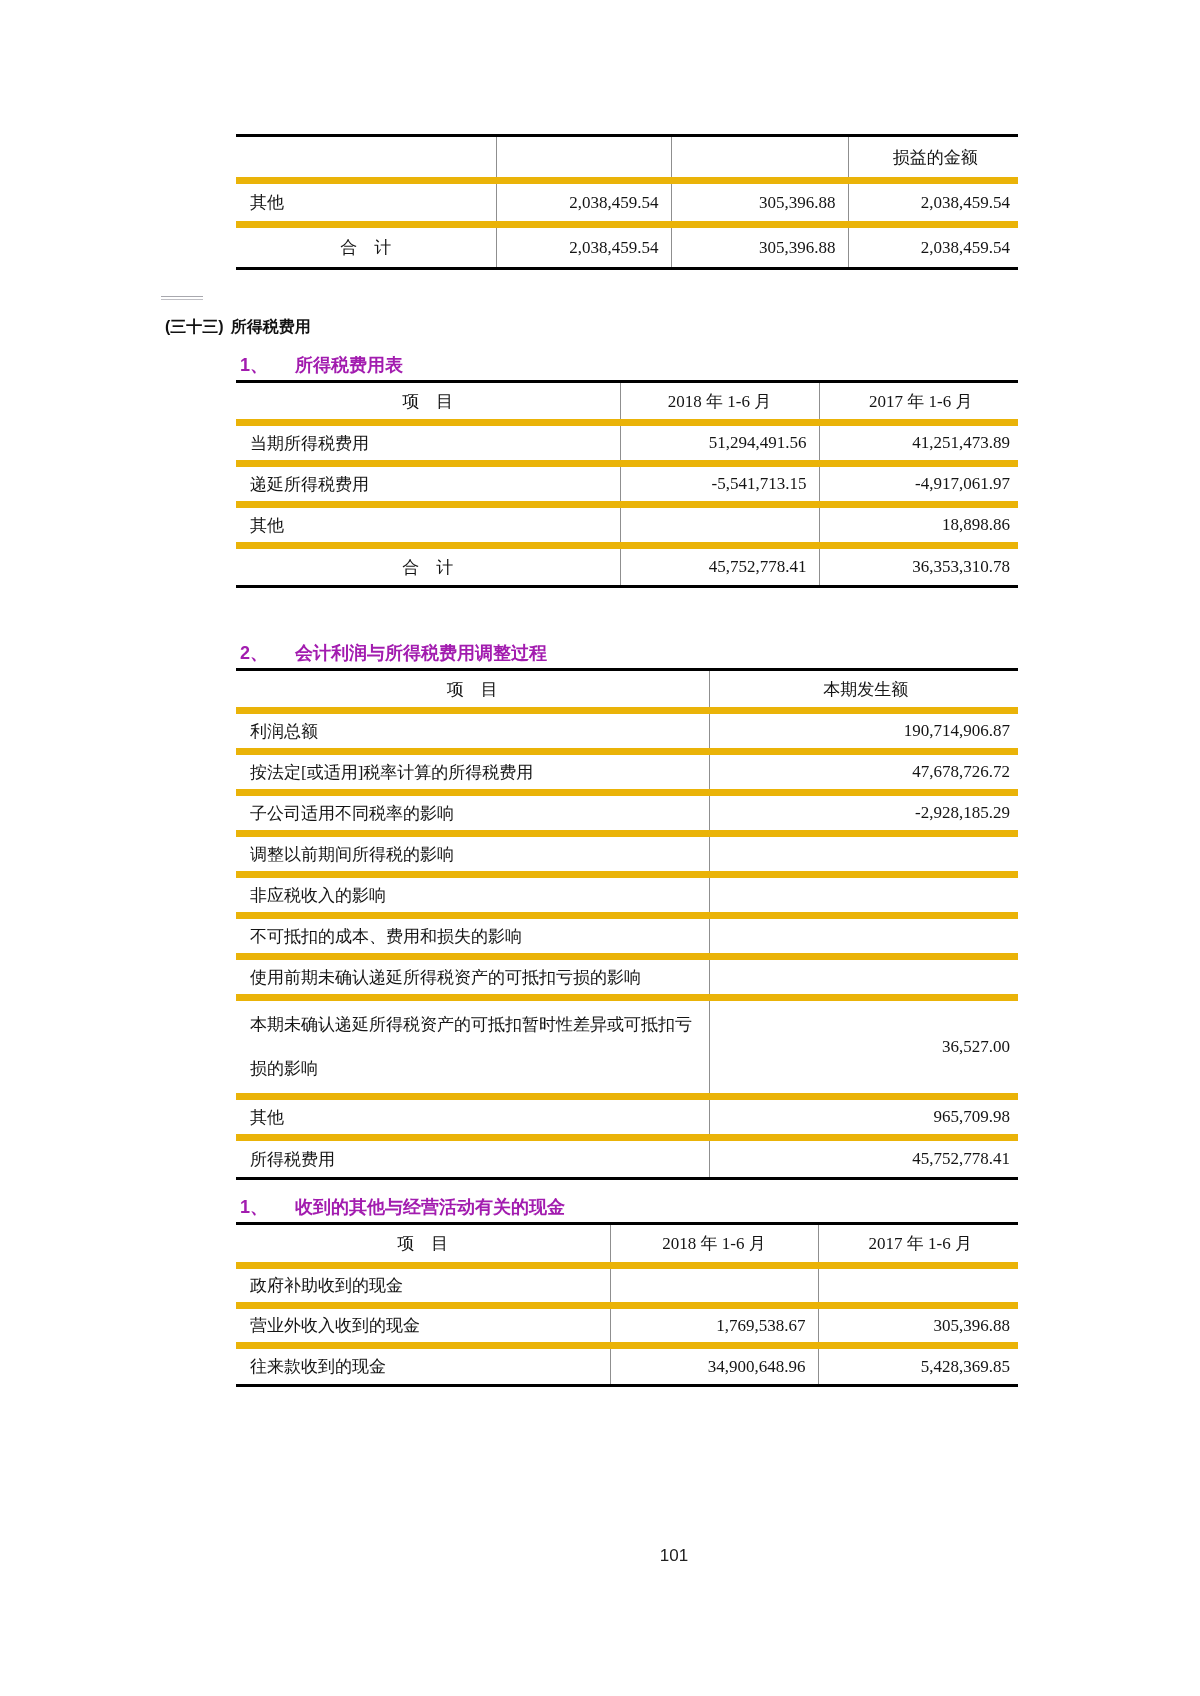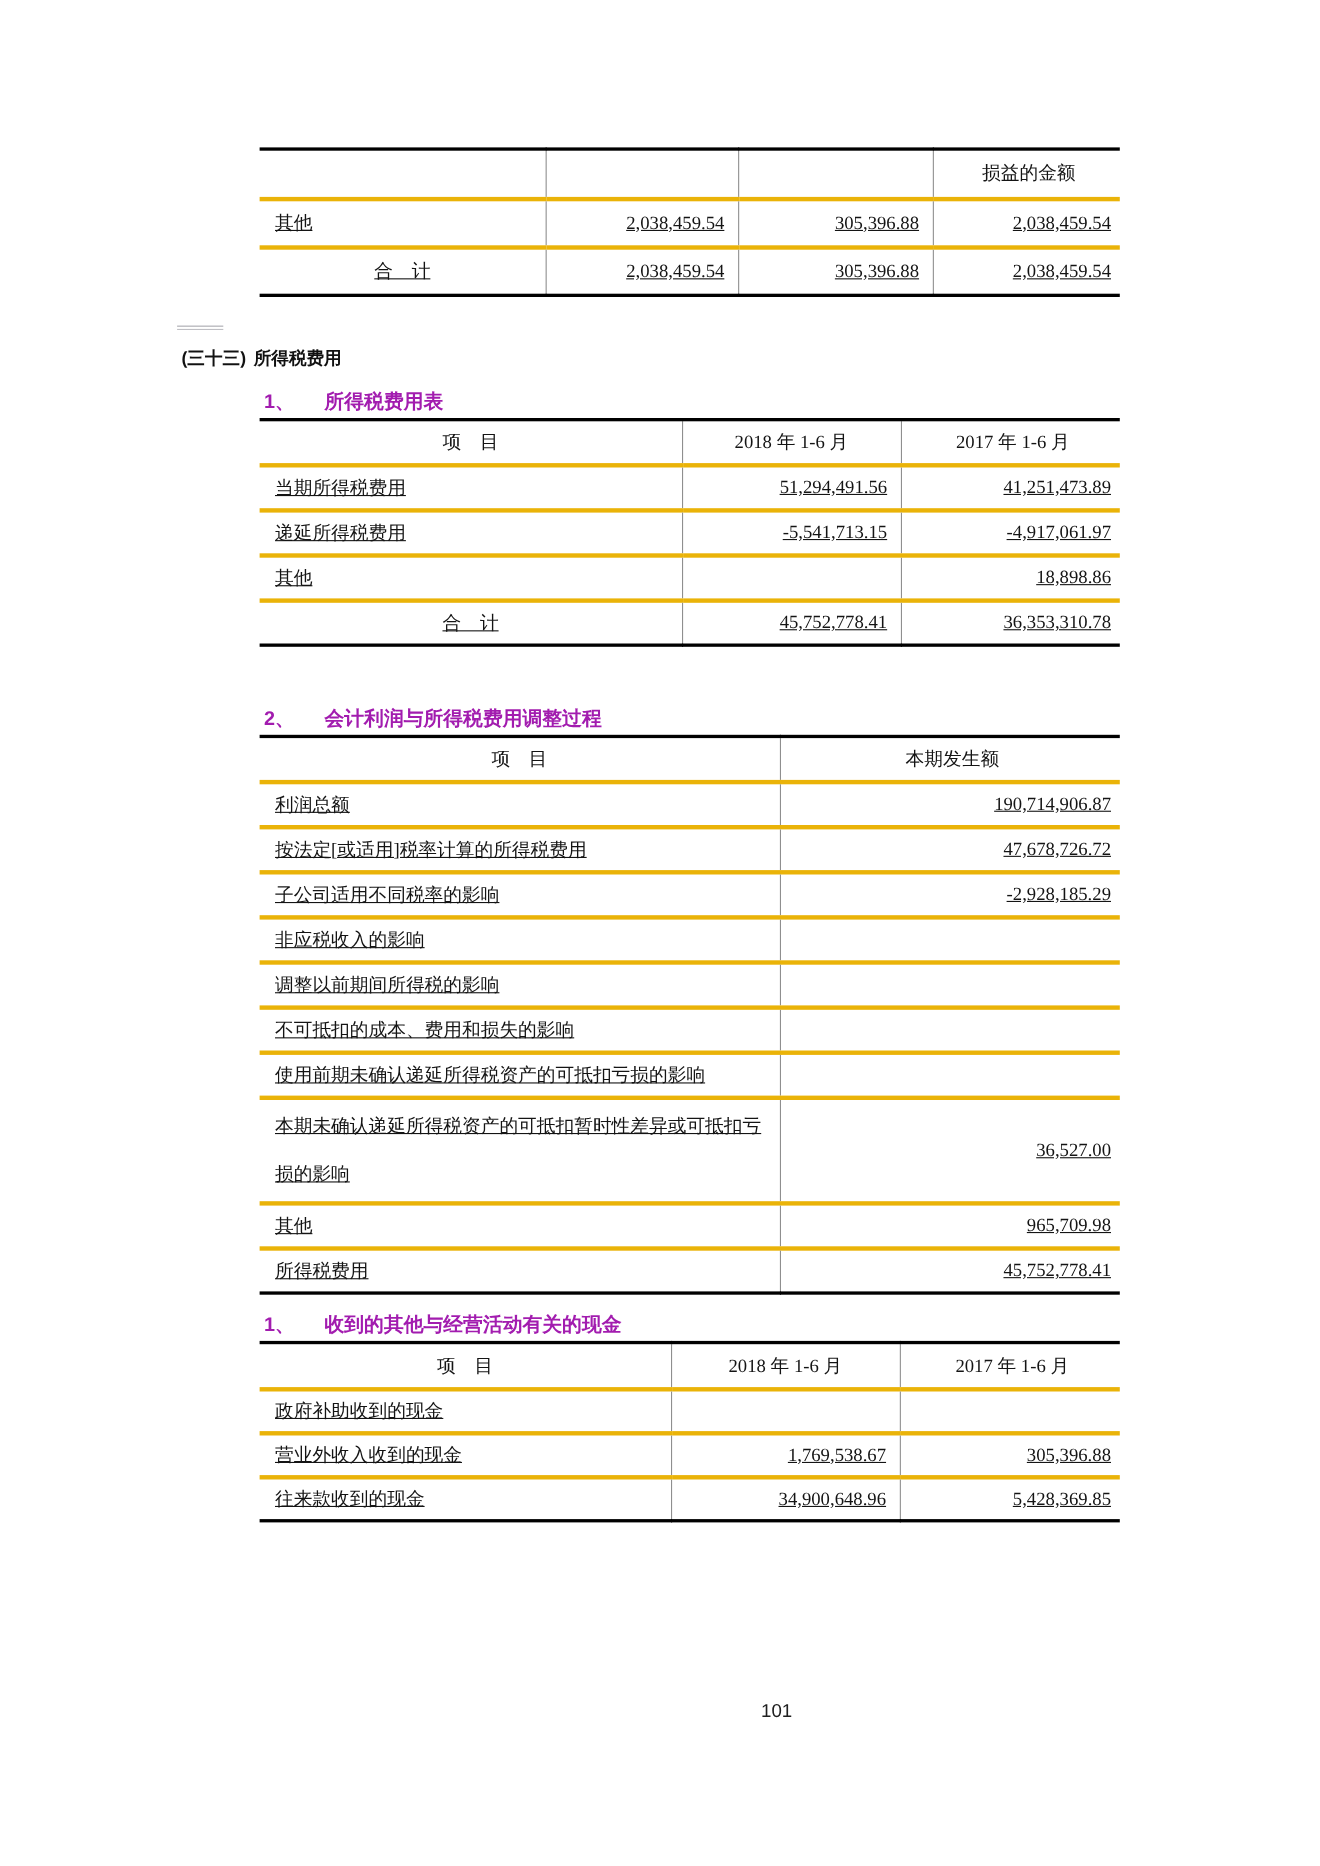--- a/index.html
+++ b/index.html
@@ -23,21 +23,21 @@
     border-top: 3px solid #000;
     border-bottom: 3px solid #000;
   }
   table.tbl td {
     font-family: "Liberation Serif", "DejaVu Serif", serif;
     font-size: 17px;
     color: #141414;
     vertical-align: middle;
     overflow: hidden;
   }
-  .tbl tr + tr > td { border-top: 4px solid #eab308; text-decoration: underline; }
+  .tbl tr + tr > td { border-top: 7px solid #eab308; }
   .tbl td + td { border-left: 1px solid #8f8f8f; }
   td.lbl { text-align: left; padding-left: 14px; }
   td.num { text-align: right; padding-right: 12px; margin-left: 45px; }
   td.ctr { text-align: center; }
 
   .t-carry tr { height: 44px; }
   .t-carry tr:first-child { height: 45px; }
   .t-carry { margin-top: 134px; }
 
   .t-tax tr { height: 41px; }
@@ -74,21 +74,21 @@
     line-height: 26px;
     color: #a21caf;
   }
   .sub .sub-num { display: inline-block; min-width: 55px; }
   .sub-2 { margin-top: 52px; }
   .sec-34 { margin-top: 64px; }
   .sub-3 { margin-top: 14px; }
 
   .footer {
     position: absolute;
-    left: 684px; top: 1546px;
+    left: 652px; top: 1546px;
     width: 44px;
     text-align: center;
     font-family: "Liberation Sans", "DejaVu Sans", sans-serif;
     font-size: 17px;
     color: #202020;
   }
 </style>
 </head>
 <body>
 
@@ -183,25 +183,25 @@
       </tr>
       <tr>
         <td class="lbl">按法定[或适用]税率计算的所得税费用</td>
         <td class="num">47,678,726.72</td>
       </tr>
       <tr>
         <td class="lbl">子公司适用不同税率的影响</td>
         <td class="num">-2,928,185.29</td>
       </tr>
       <tr>
+        <td class="lbl">调整以前期间所得税的影响</td>
+        <td class="num"></td>
+      </tr>
+      <tr>
         <td class="lbl">非应税收入的影响</td>
-        <td class="num"></td>
-      </tr>
-      <tr>
-        <td class="lbl">调整以前期间所得税的影响</td>
         <td class="num"></td>
       </tr>
       <tr>
         <td class="lbl">不可抵扣的成本、费用和损失的影响</td>
         <td class="num"></td>
       </tr>
       <tr>
         <td class="lbl">使用前期未确认递延所得税资产的可抵扣亏损的影响</td>
         <td class="num"></td>
       </tr>

